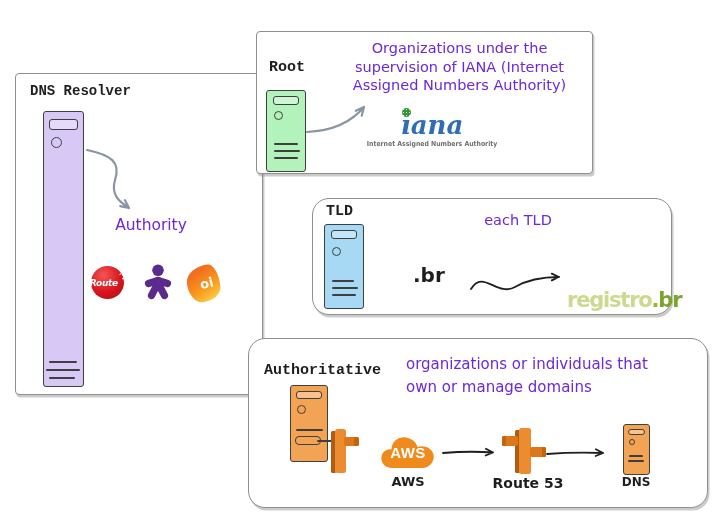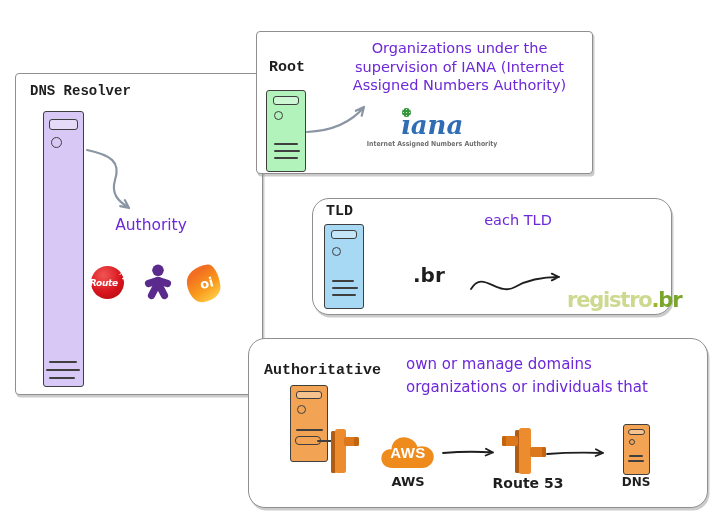--- a/index.html
+++ b/index.html
@@ -167,22 +167,22 @@
 
     <div class="registro" style="left:254px; top:66px;margin-top:23px;">
       <span class="reg-light">registro</span><span class="reg-dot">.</span><span class="reg-dark">br</span>
     </div>
   </div>
 
   <div class="frame" style="left:248px; top:338px; width:460px; height:170px;border-radius:17px;">
     <div class="box-title" style="left:15px; top:23px; font-size:15px;">Authoritative</div>
 
     <div class="desc" style="left:157px; top:14px; width:300px; text-align:left; font-size:15px; line-height:23px;">
+      <div>organizations or individuals that</div>
       <div>own or manage domains</div>
-      <div>organizations or individuals that</div>
     </div>
 
     <div class="server" style="left:41px; top:46px; width:38px; height:77px; background:#f2a454;">
       <div class="slot" style="left:5px; top:5px; width:26px; height:8px;"></div>
       <div class="led" style="left:6px; top:19px; width:9px; height:9px;"></div>
       <div class="vent" style="left:5px; top:43px; width:27px;"></div>
       <div class="bar" style="left:4px; top:50px; width:26px; height:9px;"></div>
     </div>
 
     <div class="vent" style="left:68px; top:101px; width:16px;"></div>

